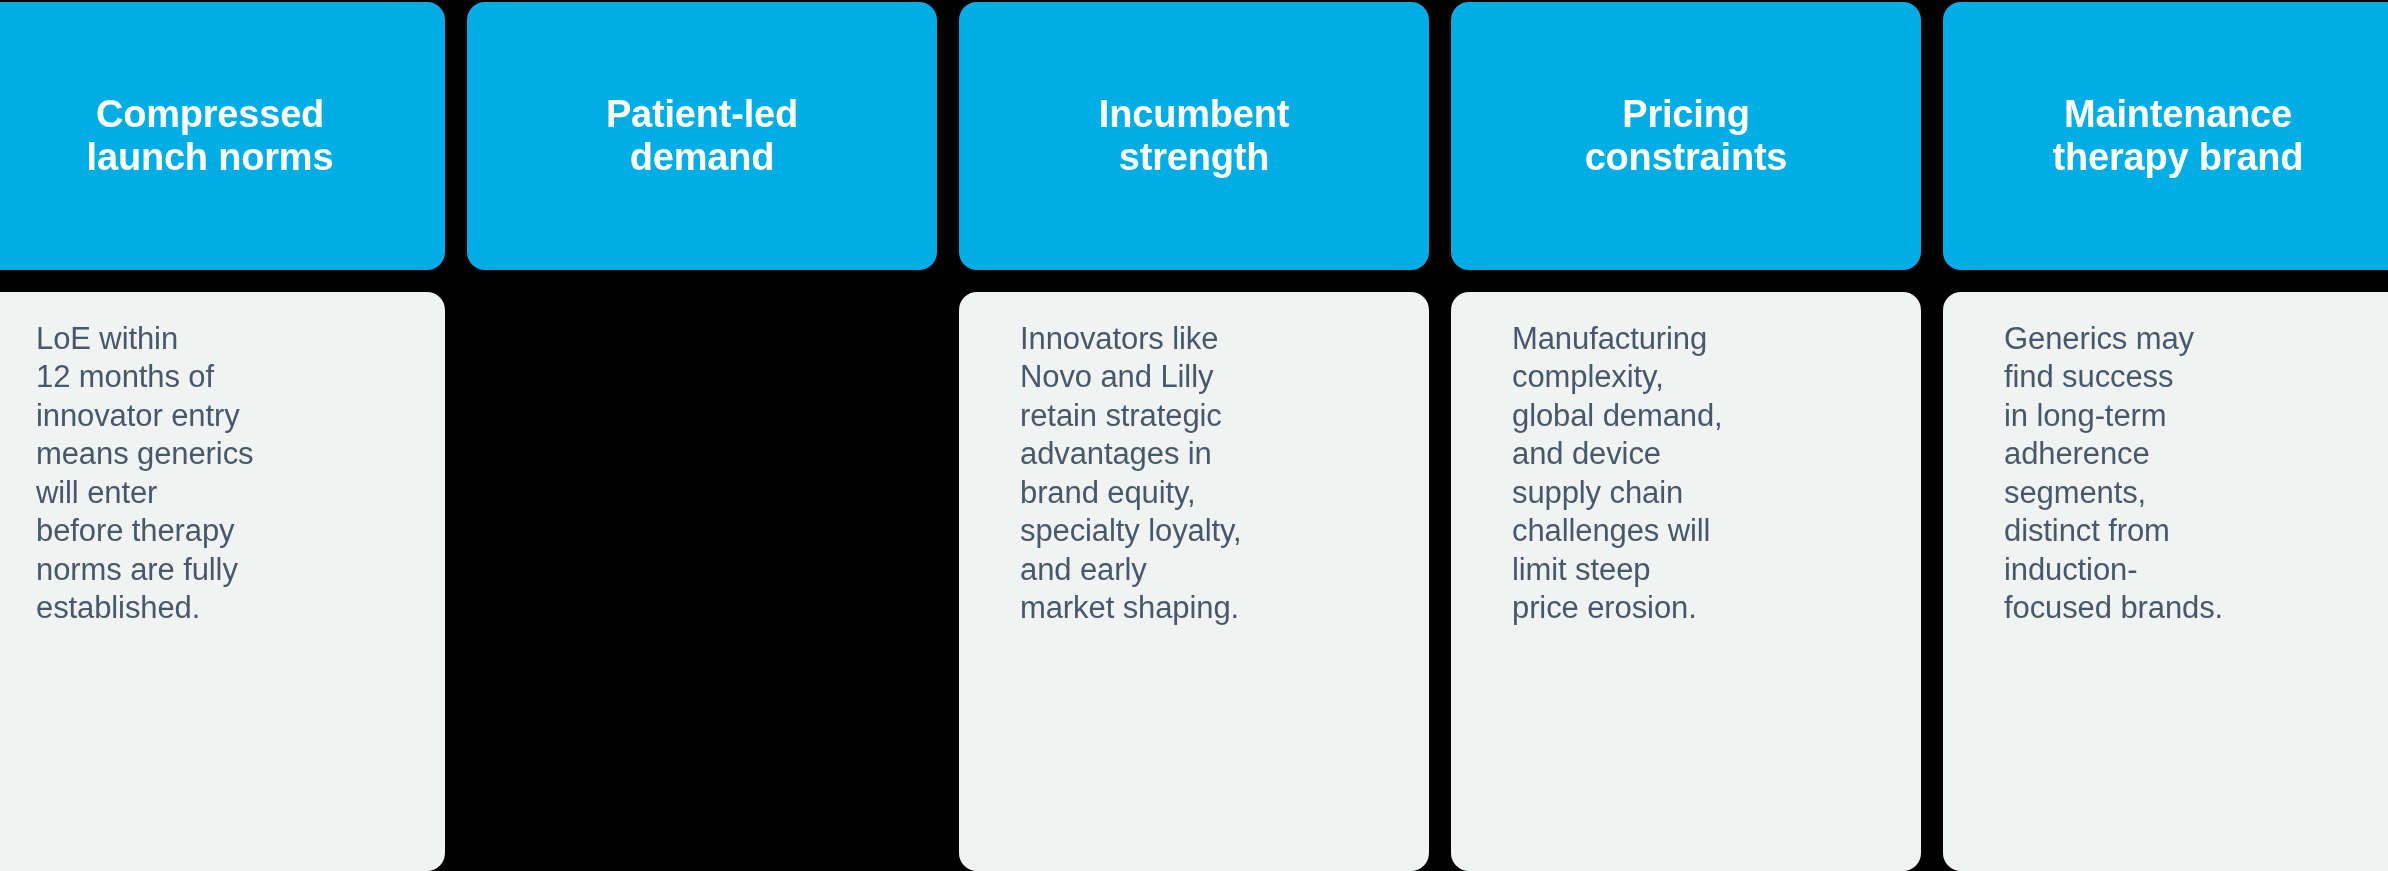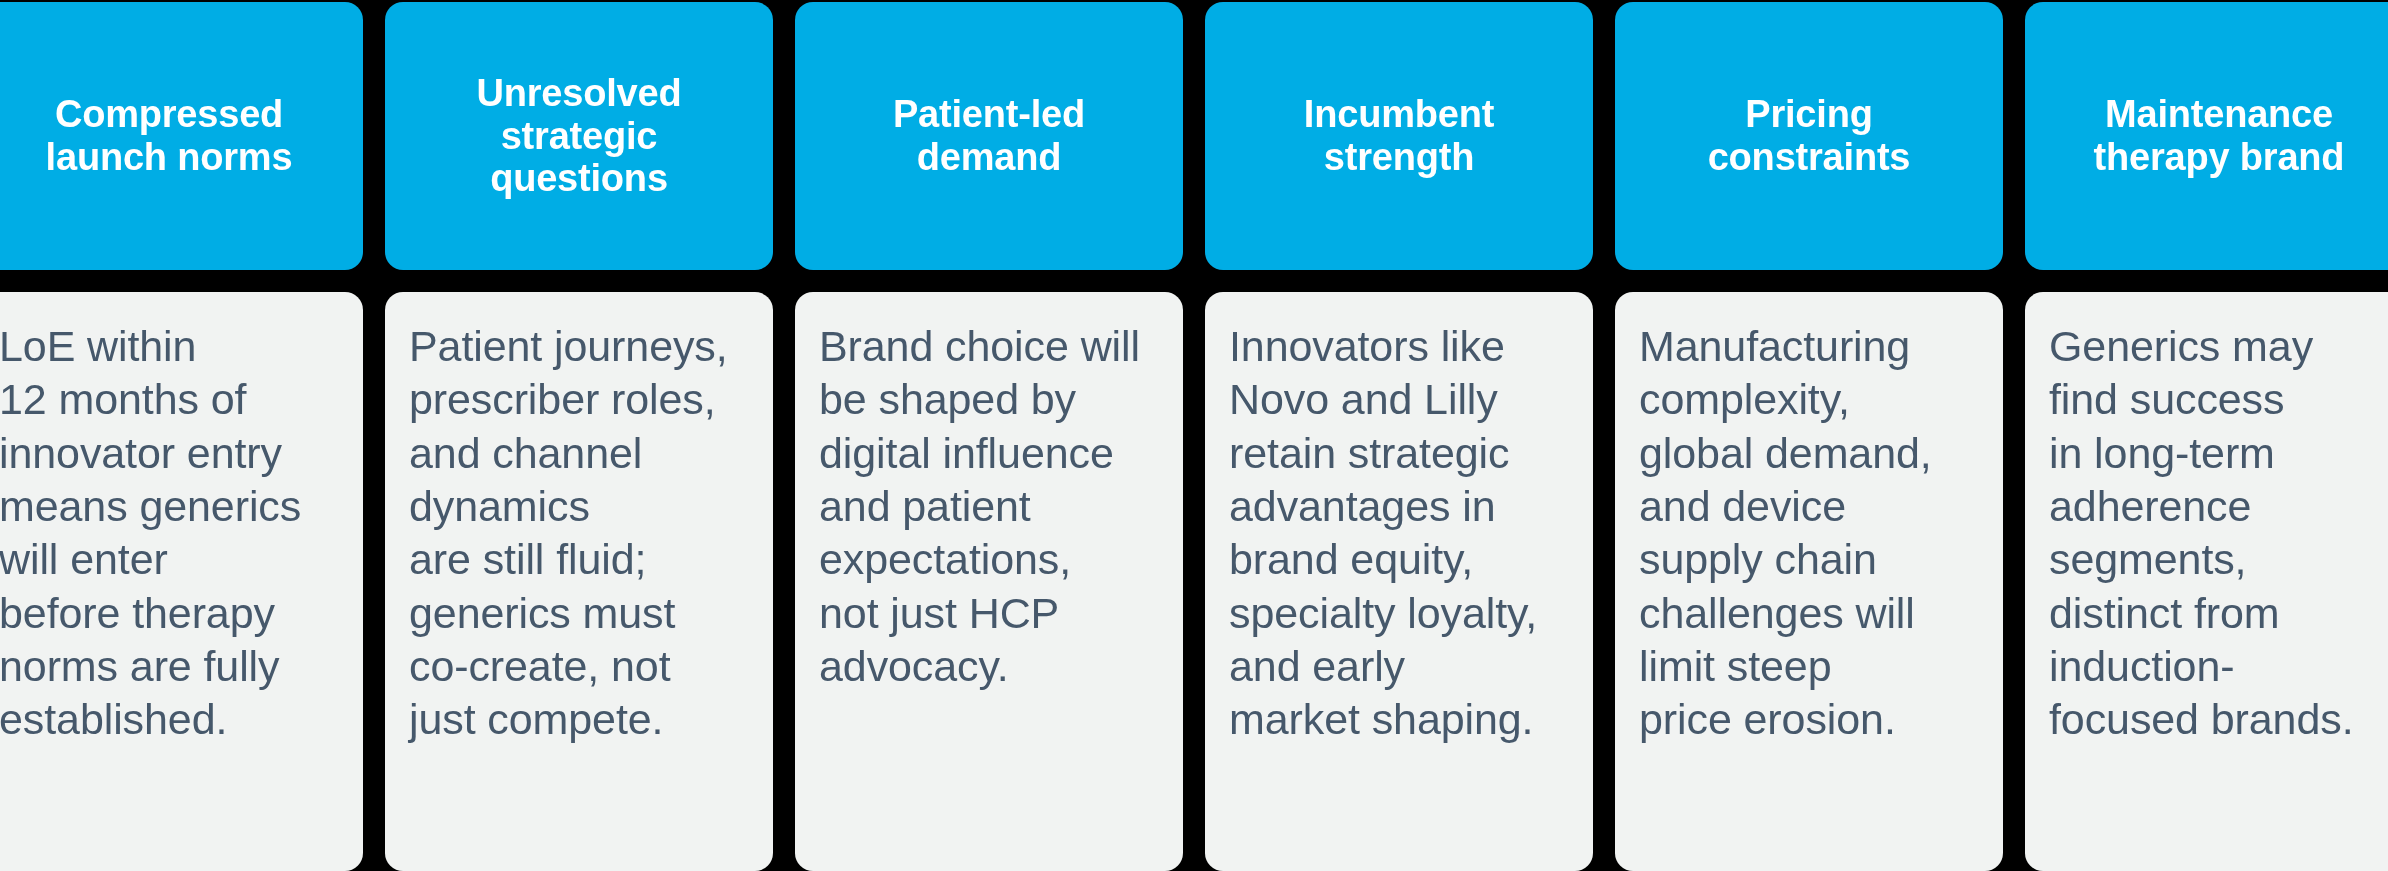--- a/index.html
+++ b/index.html
@@ -65,25 +65,26 @@
     border-radius: 18px;
     margin-top: 22px;
     flex: 1 1 auto;
     box-sizing: border-box;
     padding: 28px 24px 24px 24px;
     overflow: hidden;
   }
 
   .body-text {
     color: #46586B;
-    font-size: 43px;
+    font-size: 31px;
     line-height: 1.24;
     text-align: left;
     white-space: pre-line;
     letter-spacing: -0.1px;
+    padding-left: 37px;
   }
 </style>
 </head>
 <body>
 
 <div id="board">
 
   <div class="column">
     <div class="header-card">
       <div class="header-title">Compressed
@@ -94,51 +95,25 @@
 12 months of
 innovator entry
 means generics
 will enter
 before therapy
 norms are fully
 established.</div>
     </div>
   </div>
 
-  <div class="column">
-    <div class="header-card">
-      <div class="header-title">Unresolved
-strategic
-questions</div>
-    </div>
-    <div class="body-card">
-      <div class="body-text">Patient journeys,
-prescriber roles,
-and channel
-dynamics
-are still fluid;
-generics must
-co-create, not
-just compete.</div>
-    </div>
-  </div>
 
   <div class="column">
     <div class="header-card">
       <div class="header-title">Patient-led
 demand</div>
-    </div>
-    <div class="body-card">
-      <div class="body-text">Brand choice will
-be shaped by
-digital influence
-and patient
-expectations,
-not just HCP
-advocacy.</div>
     </div>
   </div>
 
   <div class="column">
     <div class="header-card">
       <div class="header-title">Incumbent
 strength</div>
     </div>
     <div class="body-card">
       <div class="body-text">Innovators like

